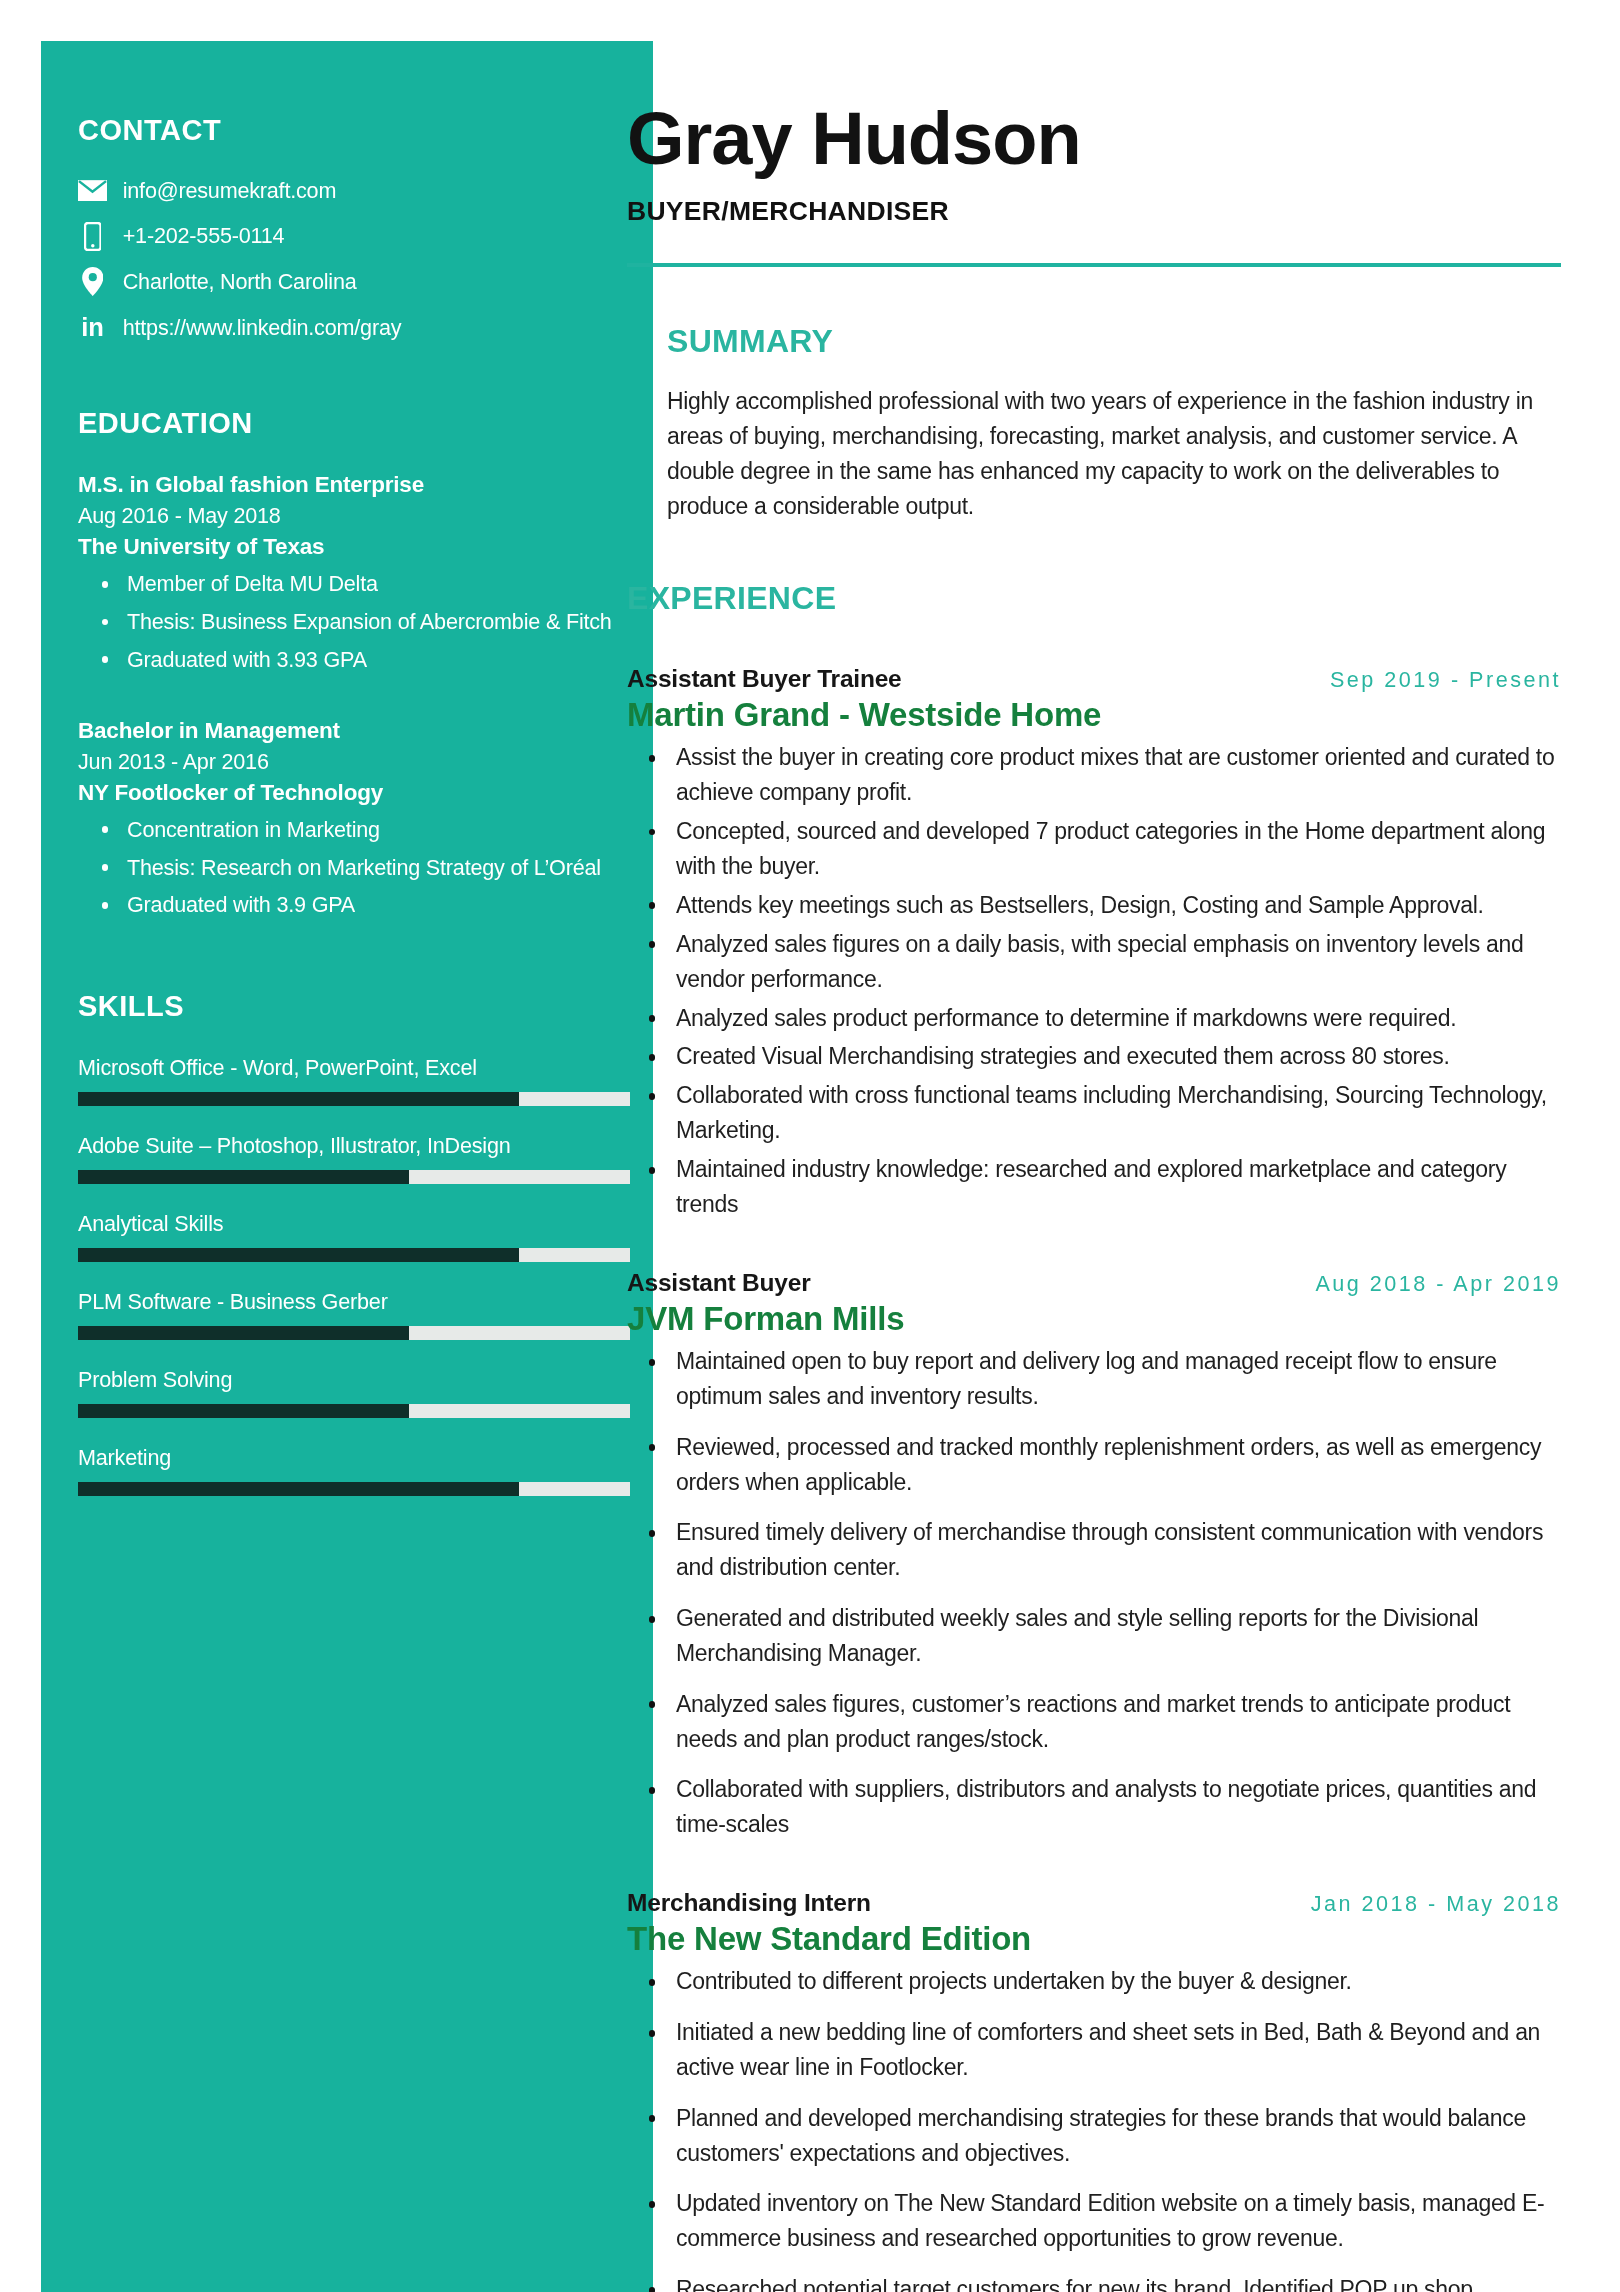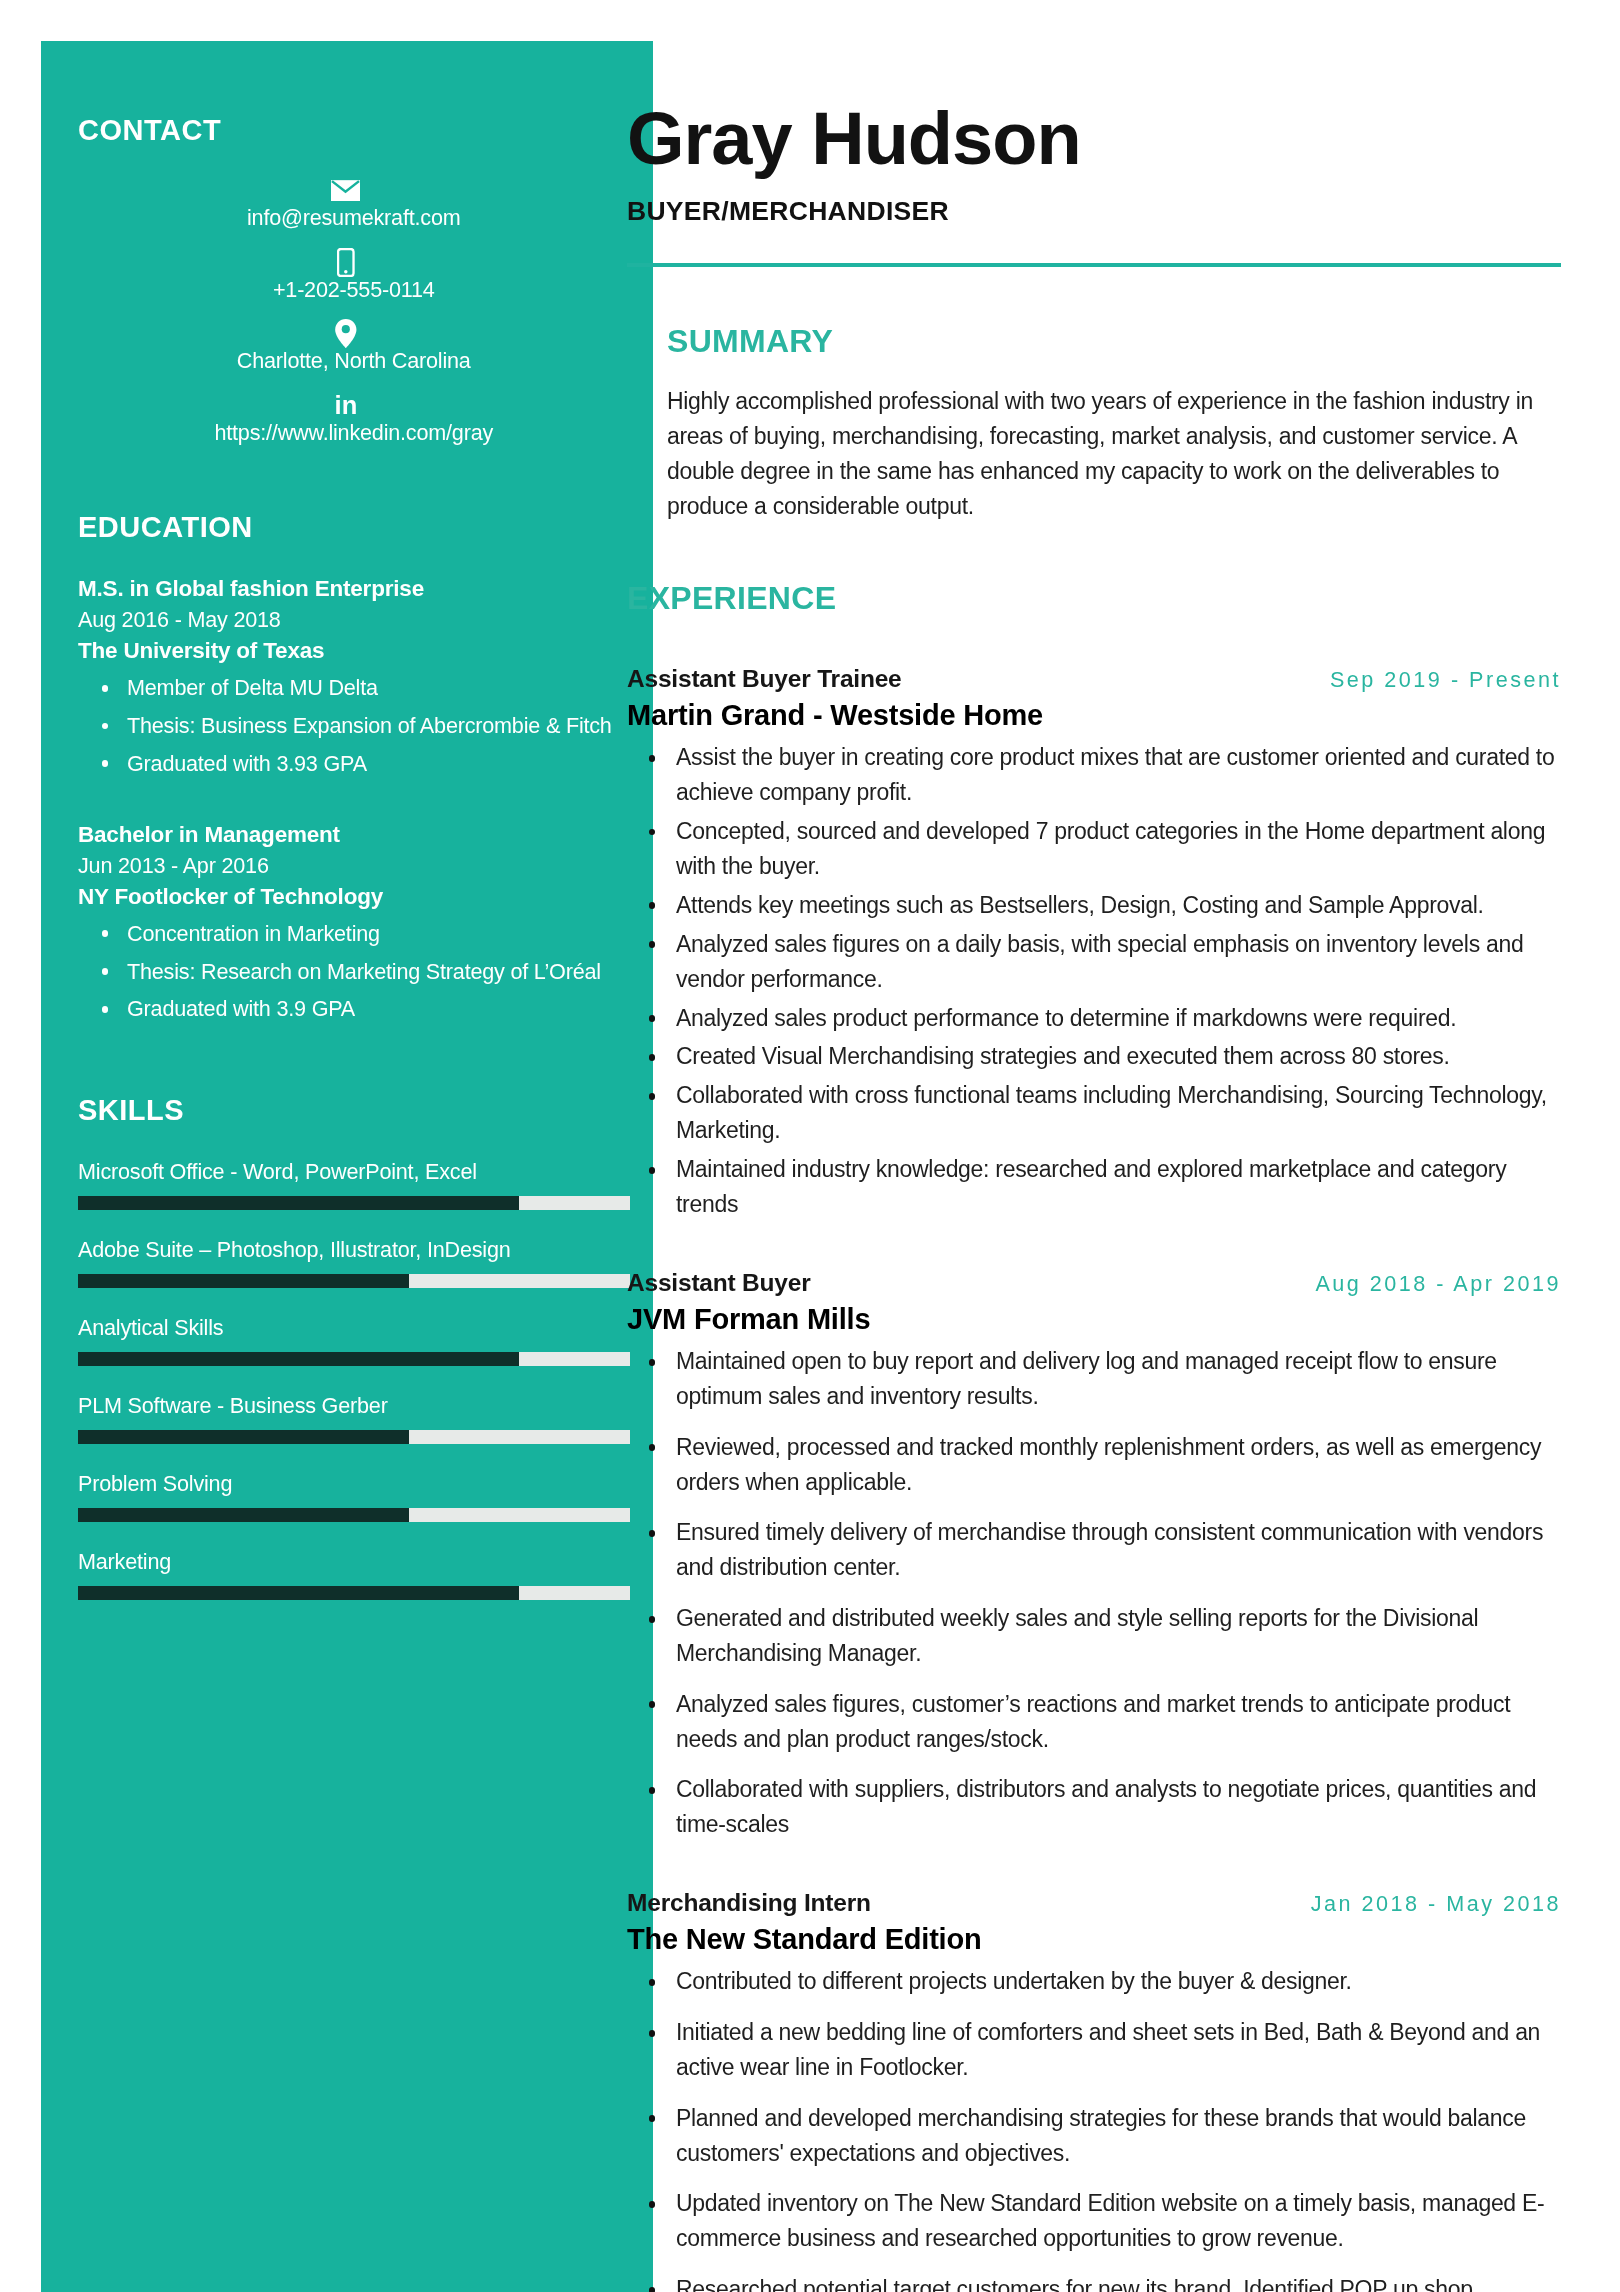--- a/index.html
+++ b/index.html
@@ -9,21 +9,21 @@
   }
   
   .sidebar{
     position:absolute;left:41px;top:41px;width:612px;height:2251px;
     background:#17b29d;color:#ffffff;box-sizing:border-box;
     padding:73px 23.5px 0 37px;
   }
   .side-heading{
     font-size:29px;font-weight:700;letter-spacing:0.5px;margin:0 0 29px 0;color:#ffffff;
   }
-  .citem{display:flex;align-items:center;margin-bottom:16.7px;min-height:29px;flex-direction:column;}
+  .citem{display:flex;align-items:center;margin-bottom:16.7px;min-height:29px;}
   .cicon{width:29px;height:29px;flex:0 0 29px;display:flex;align-items:center;justify-content:center;margin-right:15.7px;}
   .ctext{font-size:21.6px;letter-spacing:-0.2px;}
   .in-glyph{font-size:25.5px;font-weight:800;line-height:1;color:#ffffff;}
   .edu-section{margin-top:65px;}
   .edu-entry{margin-bottom:39px;}
   .edegree,.eschool{font-size:22.5px;font-weight:700;line-height:31px;letter-spacing:-0.2px;}
   .edates{font-size:21.6px;line-height:31px;letter-spacing:-0.2px;}
   .ebullets{list-style:none;margin:5.9px 0 0 0;padding:0;}
   .ebullets li{
     position:relative;padding-left:49px;font-size:21.6px;line-height:32px;
@@ -54,21 +54,21 @@
   .summary-sec{margin-top:55px;margin-left:40px;}
   .summary-text{
     margin:23.5px 0 0 0;font-size:23px;line-height:35px;color:#1f1f1f;letter-spacing:-0.3px;
   }
   .experience-sec{margin-top:55px;}
   .job{margin-top:25.5px;}
   .job + .job{margin-top:39px;}
   .jobhead{display:flex;justify-content:space-between;align-items:baseline;margin-top:44px;}
   .jtitle{margin:0;font-size:24.5px;font-weight:700;color:#161616;line-height:34px;letter-spacing:-0.2px;}
   .jdate{font-size:21.6px;color:#2ab5a0;letter-spacing:2.5px;white-space:nowrap;}
-  .jcompany{margin:2px 0 0 0;font-size:29px;font-weight:700;color:#000000;line-height:34px;letter-spacing:-0.2px;}
+  .jcompany{margin:2px 0 0 0;font-size:33px;font-weight:700;color:#15803d;line-height:34px;letter-spacing:-0.2px;}
   .jbullets{list-style:none;margin:7.8px 0 0 0;padding:0;}
   .jbullets li{
     position:relative;padding-left:49px;font-size:23px;line-height:35px;color:#1f1f1f;letter-spacing:-0.3px;
   }
   .jbullets li::before{
     content:"";position:absolute;left:21.6px;top:14.7px;width:6.9px;height:6.9px;border-radius:50%;background:#111111;
   }
   .jbullets.tight li{margin-bottom:3.9px;}
   .jbullets.spaced li{margin-bottom:15.7px;}
 </style>

